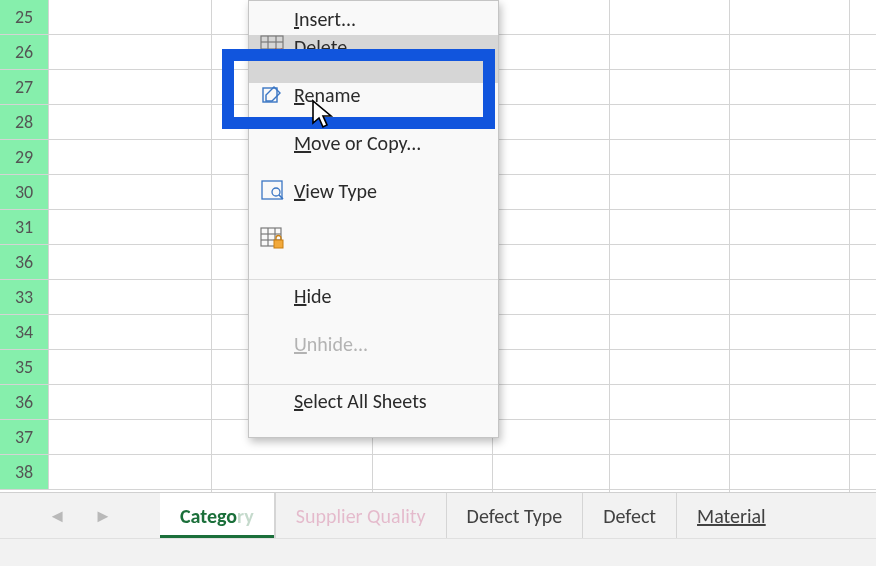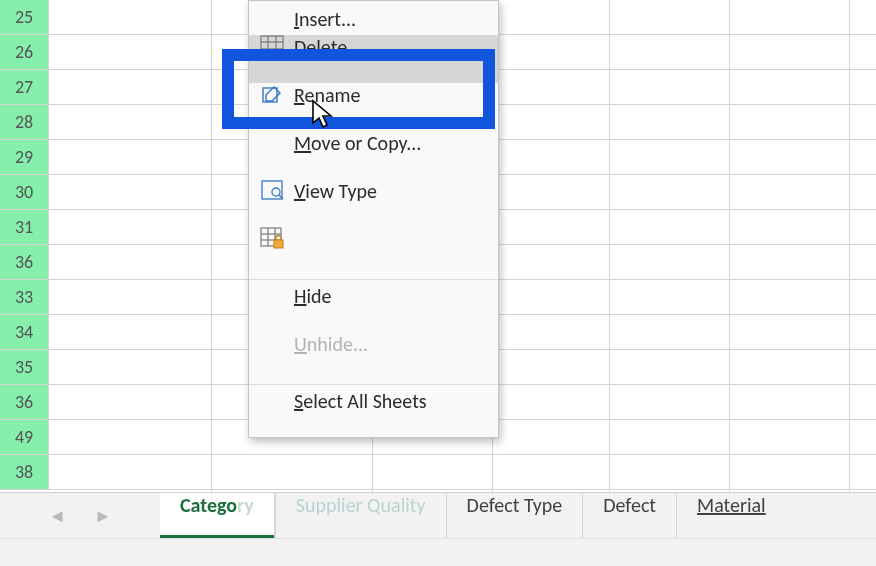--- a/index.html
+++ b/index.html
@@ -91,20 +91,21 @@
   }
   .nav-arrows span { line-height:1; }
   .tabs {
     display: flex;
     align-items: stretch;
     height: 100%;
   }
   .tab {
     padding: 0 20px;
     display: flex;
+    align-items: center;
     color: #424242;
     font-size: 20px;
     background: #f2f2f2;
     border-right: 1px solid #d5d5d5;
     position: relative;
     white-space: nowrap;
   }
   .tab.active {
     background: #ffffff;
     color: #1b6f3a;
@@ -113,21 +114,21 @@
   .tab.active::after {
     content: "";
     position: absolute;
     left: 0;
     right: 0;
     bottom: 0;
     height: 4px;
     background: #1b6f3a;
   }
   .tab.partial {
-    color: #0f766e;
+    color: #be185d;
   }
   .bottom-strip {
     position:absolute;
     left:0;
     top:538px;
     height:27px;
     width:876px;
     background:#f2f2f2;
     border-top:1px solid #e0e0e0;
   }
@@ -212,21 +213,21 @@
       <div class="row-header">27</div>
       <div class="row-header">28</div>
       <div class="row-header">29</div>
       <div class="row-header">30</div>
       <div class="row-header">31</div>
       <div class="row-header">36</div>
       <div class="row-header">33</div>
       <div class="row-header">34</div>
       <div class="row-header">35</div>
       <div class="row-header">36</div>
-      <div class="row-header">49</div>
+      <div class="row-header">37</div>
       <div class="row-header">38</div>
     </div>
   <div class="grid-cols">
     <div class="h-lines" id="h-lines">
         <div class="h-line" style="top: 34px;"></div>
         <div class="h-line" style="top: 69px;"></div>
         <div class="h-line" style="top: 104px;"></div>
         <div class="h-line" style="top: 139px;"></div>
         <div class="h-line" style="top: 174px;"></div>
         <div class="h-line" style="top: 209px;"></div>

